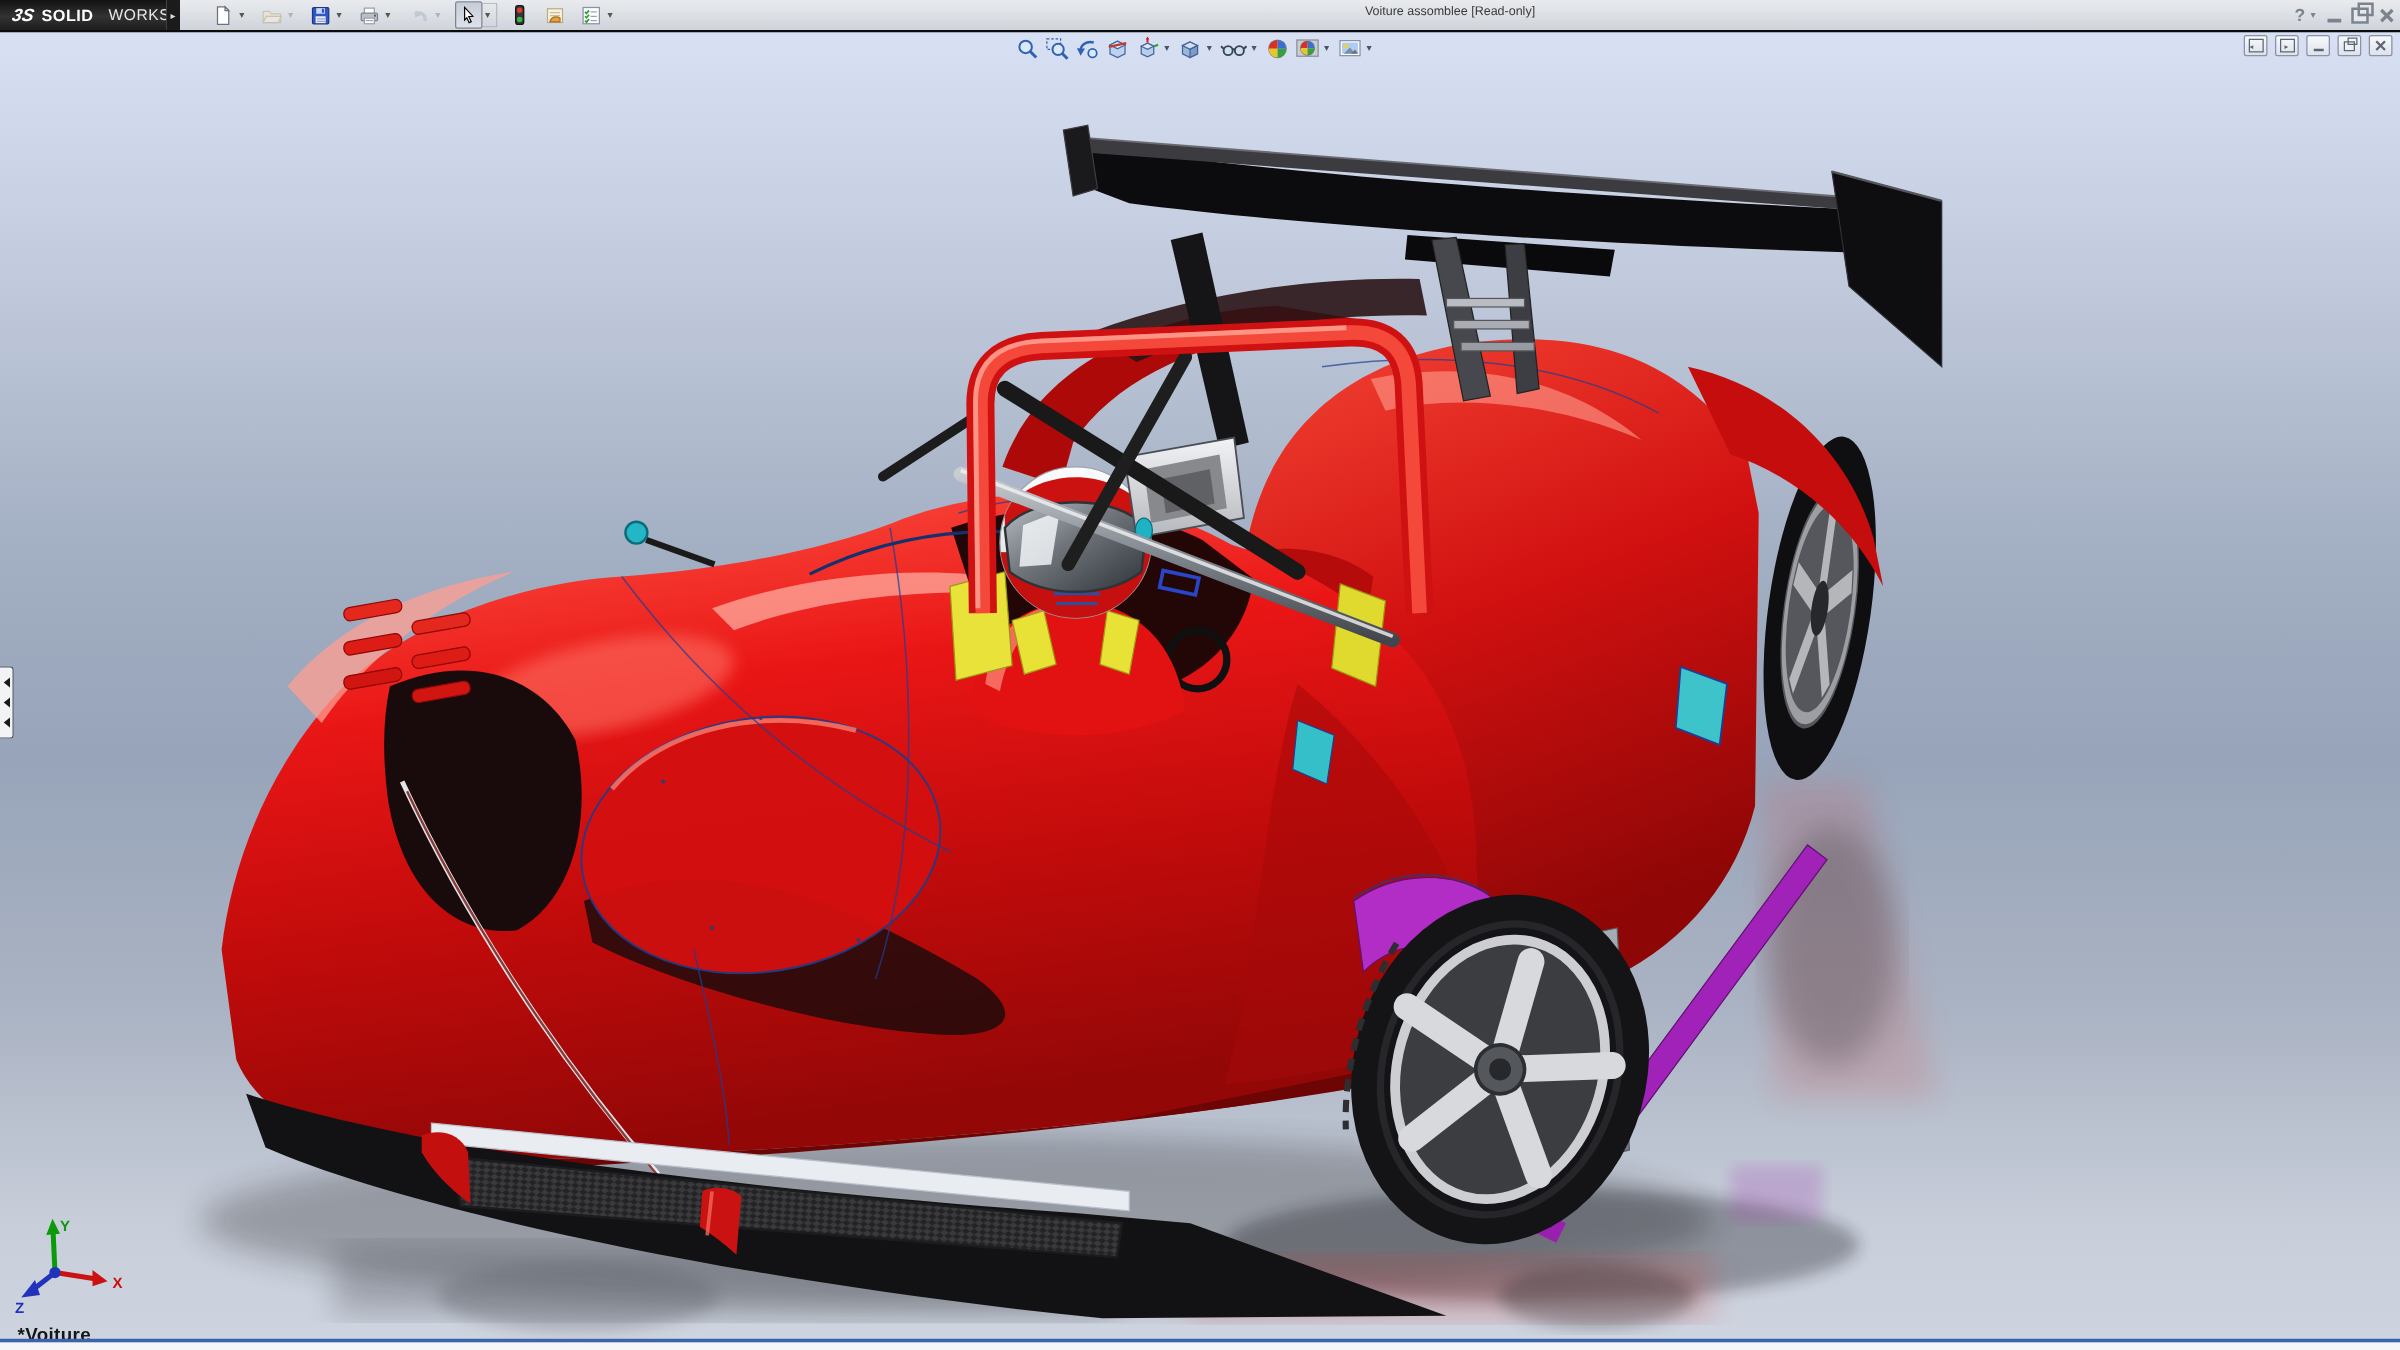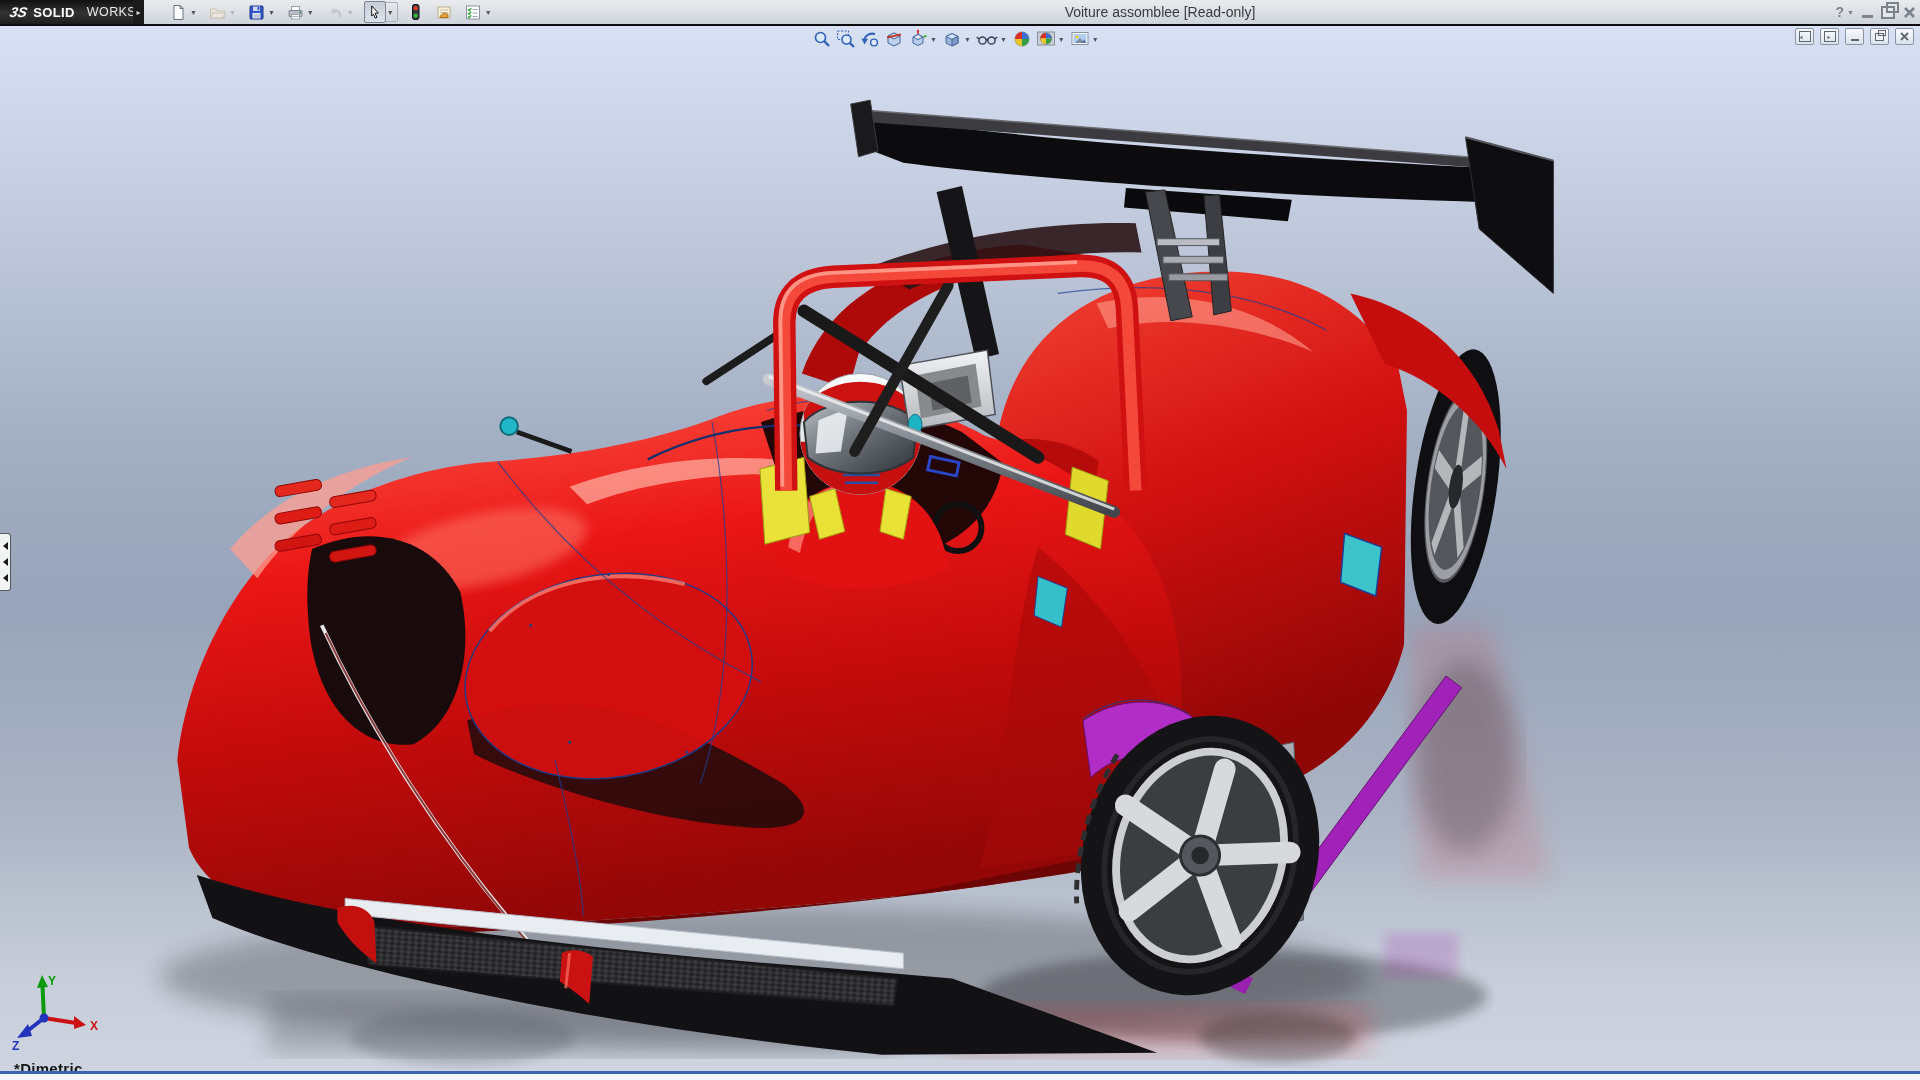--- a/index.html
+++ b/index.html
@@ -18,21 +18,21 @@
   #menu-flyout{position:absolute;left:133px;top:0;width:11px;height:24px;background:#1b1b1b;
     color:#ddd;font-size:8px;display:flex;align-items:center;justify-content:center;}
   #main-toolbar{position:absolute;left:168px;top:2px;height:20px;display:flex;align-items:center;}
   .tb-btn{height:20px;display:flex;align-items:center;justify-content:center;padding:0 2px;}
   .tb-caret{font-size:7px;color:#555;padding:0 3px 0 1px;}
   .tb-caret.dis{color:#b0b4ba;}
   .tb-gap{width:7px;}
   .pressed{background:linear-gradient(#c7cdd7,#dde2ea);border:1px solid #7d8594;border-radius:2px;}
   .caret-cell{border:1px solid #aab0ba;border-left:none;border-radius:0 2px 2px 0;height:18px;display:flex;align-items:center;}
   #win-title{position:absolute;left:1010px;top:4px;width:300px;text-align:center;
-    font-size:14px;color:#3a3a3e;}
+    font-size:10px;color:#3a3a3e;}
   #win-controls{position:absolute;right:4px;top:0;height:24px;display:flex;align-items:center;gap:8px;color:#7d838c;}
   #help-glyph{font-size:14px;font-weight:bold;color:#7d838c;}
   #help-caret{font-size:7px;color:#7d838c;margin-left:-5px;}
   .wc-min{width:11px;height:3px;background:#7d838c;margin-top:8px;}
   .wc-restore{width:10px;height:9px;border:2px solid #7d838c;position:relative;background:#e4e7ec;}
   .wc-restore:before{content:"";position:absolute;left:3px;top:-6px;width:9px;height:7px;border:2px solid #7d838c;}
 
   
   #sep-line{position:absolute;left:0;top:24px;width:1920px;height:2px;background:#0c0c0e;}
   #viewport{position:absolute;left:0;top:26px;width:1920px;height:1054px;
@@ -557,18 +557,18 @@
       <text x="40" y="13" font-size="12" font-weight="bold" fill="#0a9a0a">Y</text>
       <line x1="36" y1="46" x2="68" y2="51" stroke="#cc1111" stroke-width="4"></line>
       <polygon points="66,44 66,57 78,53" fill="#cc1111"></polygon>
       <text x="82" y="58" font-size="12" font-weight="bold" fill="#cc1111">X</text>
       <line x1="36" y1="46" x2="18" y2="60" stroke="#2233bb" stroke-width="4"></line>
       <polygon points="20,52 24,64 9,66" fill="#2233bb"></polygon>
       <text x="4" y="78" font-size="12" font-weight="bold" fill="#2233bb">Z</text>
       <circle cx="36" cy="46" r="4.5" fill="#2233bb"></circle>
     </svg>
 
-    <span id="dimetric-label">*Dimetric</span>
+    <span id="dimetric-label">*Voiture</span>
   </div>
 
   <div id="bottom-blue"></div>
   <div id="bottom-white"></div>
 </div>
 
 </body></html>

